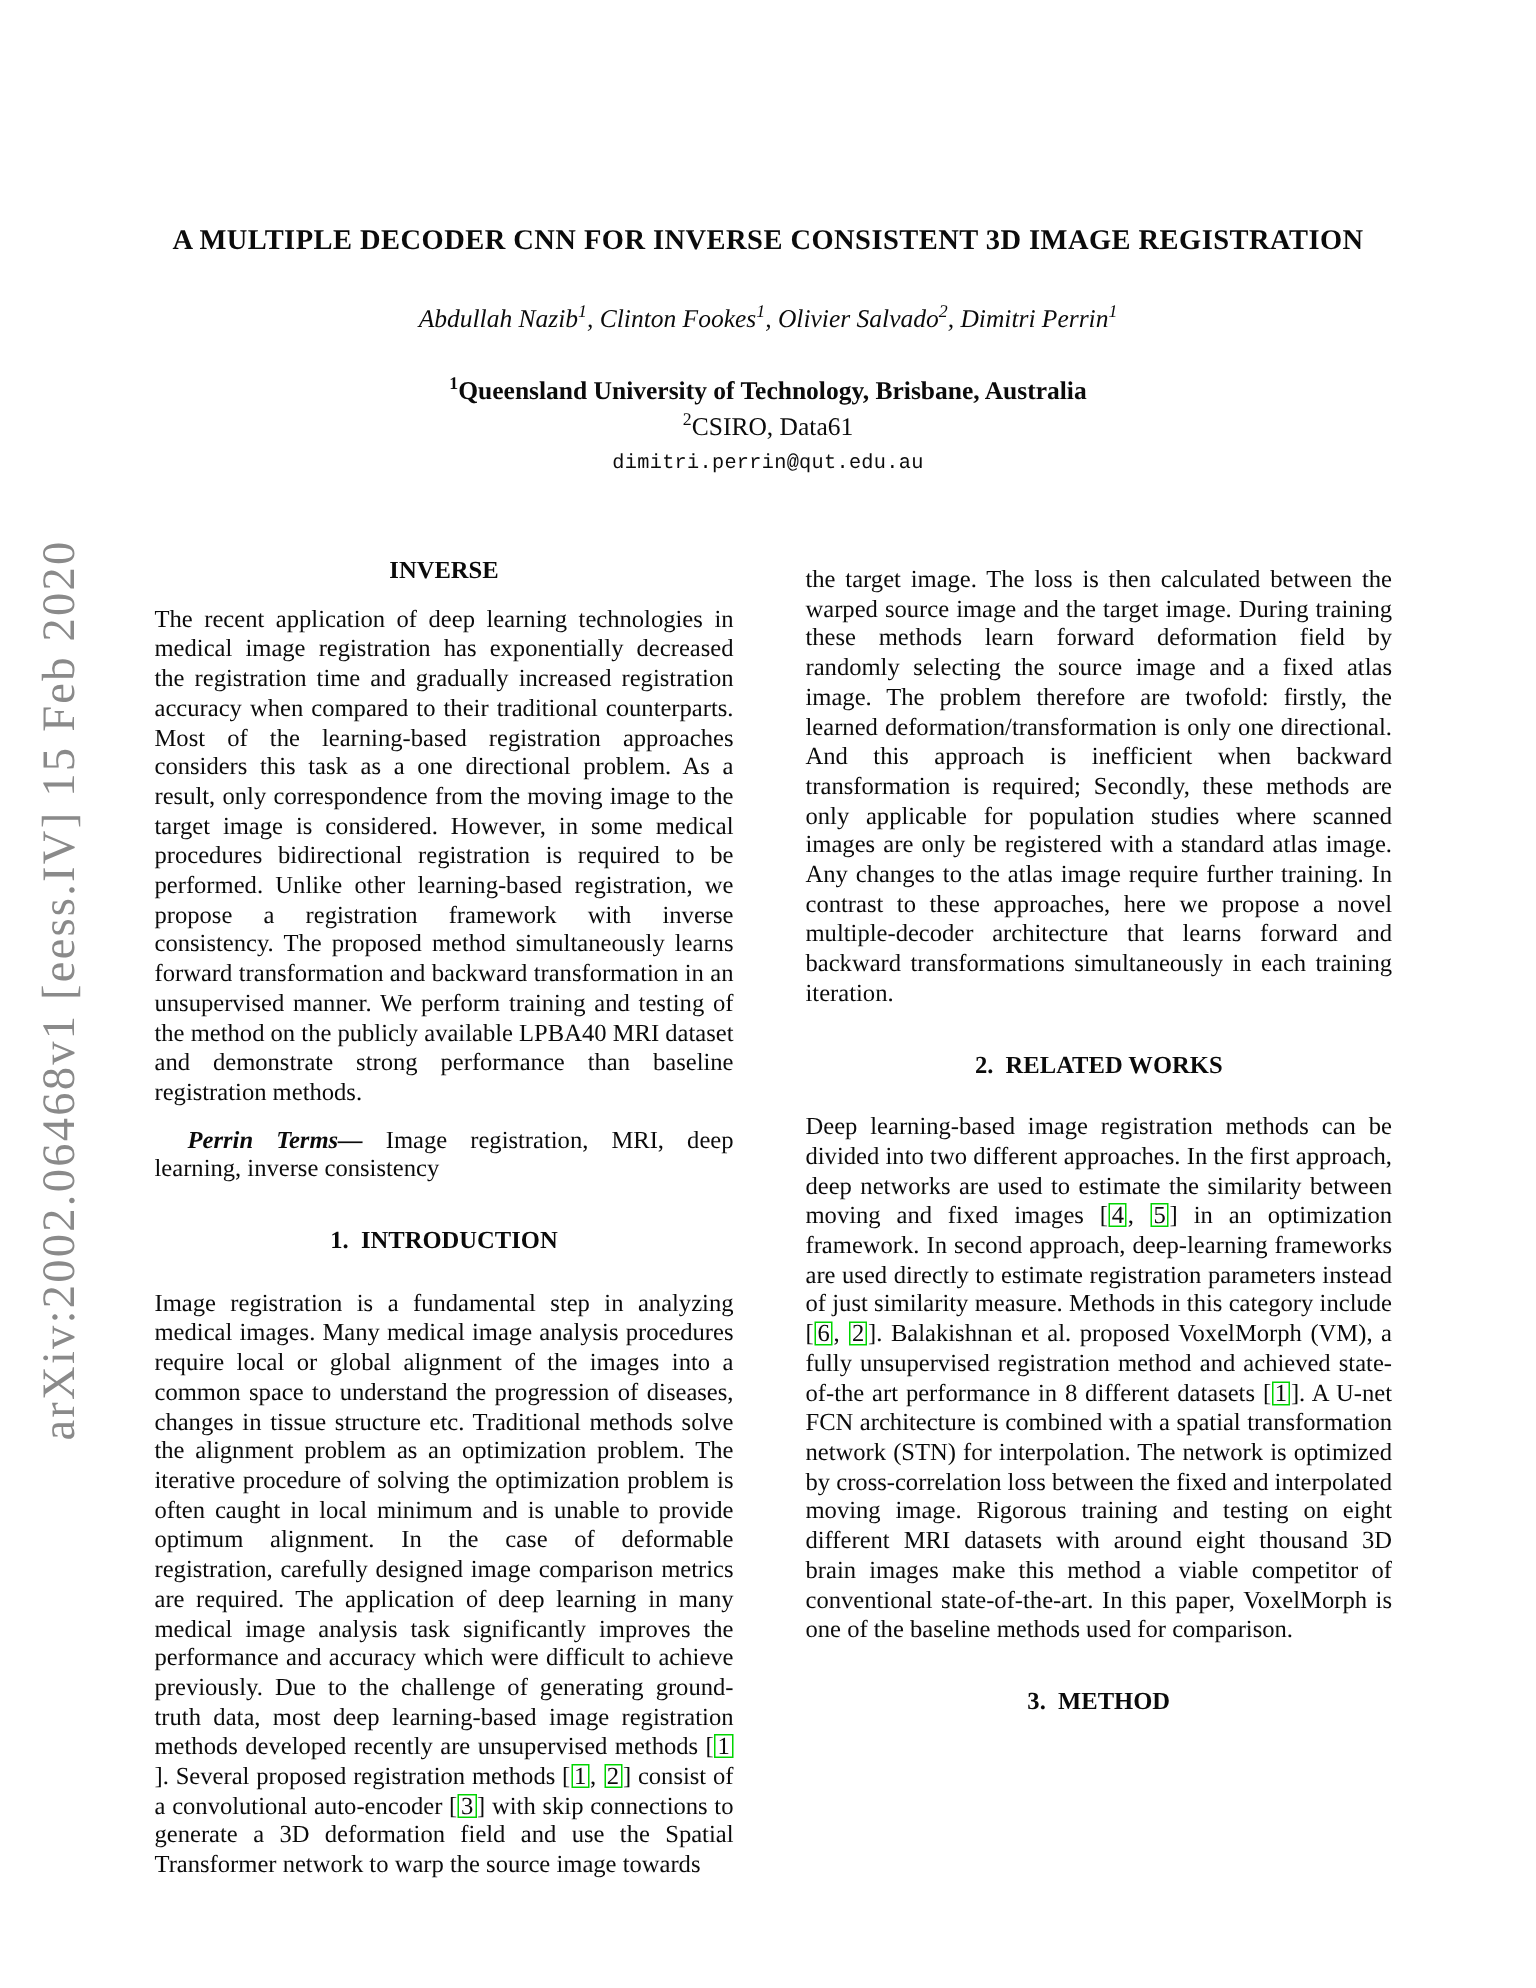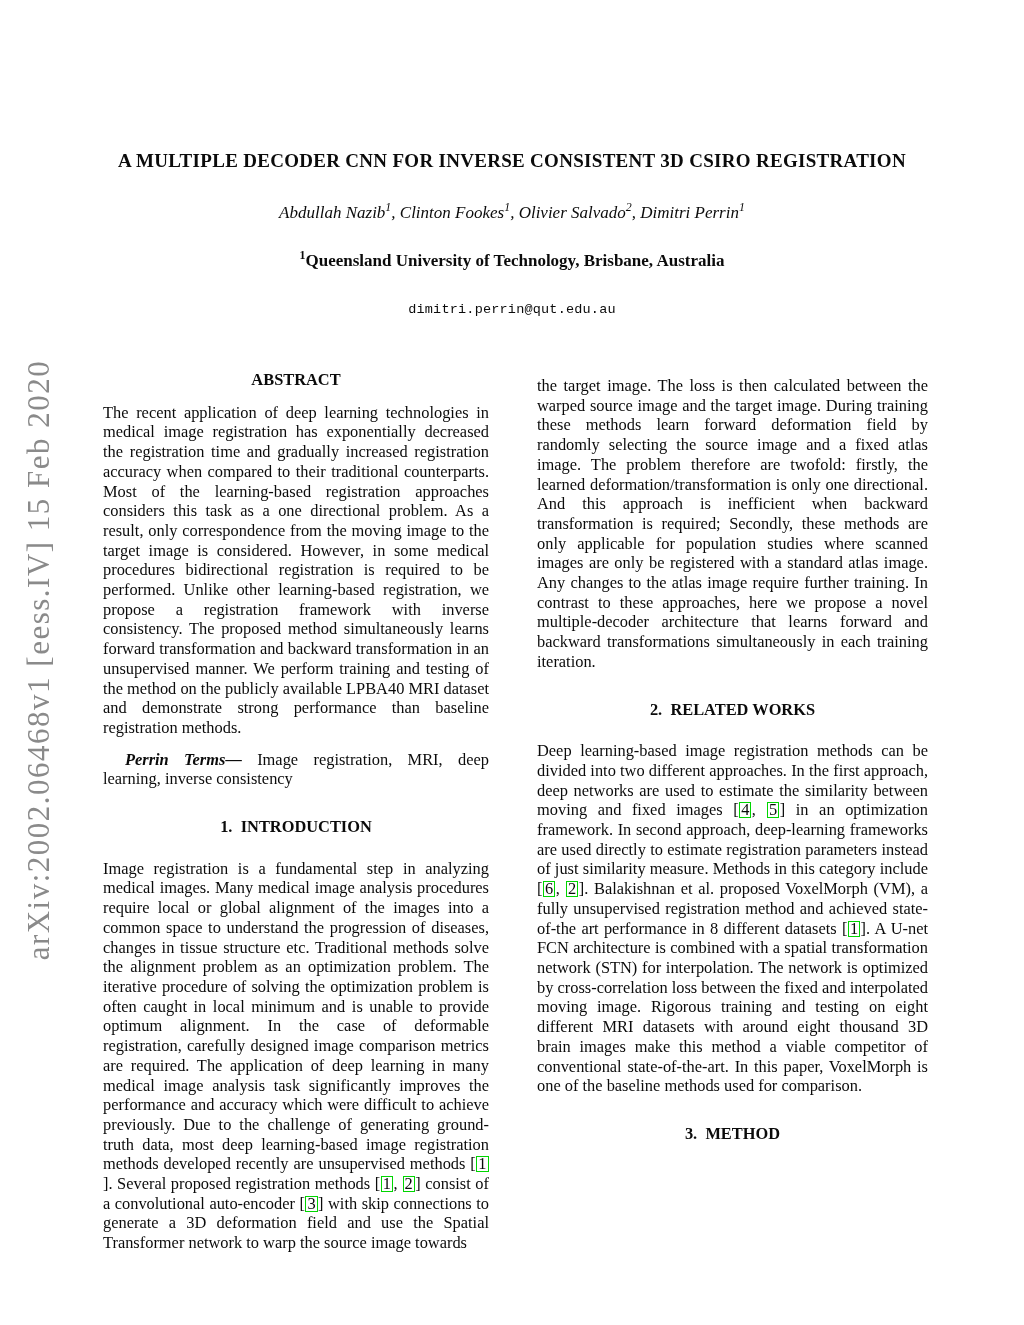--- a/index.html
+++ b/index.html
@@ -42,27 +42,28 @@
     padding:0 1px; margin:0 0.5px;
   }
 </style>
 </head>
 <body>
 
 <div class="page">
 
   <div class="watermark">arXiv:2002.06468v1  [eess.IV]  15 Feb 2020</div>
 
-  <div class="hdr title">A MULTIPLE DECODER CNN FOR INVERSE CONSISTENT 3D CSIRO REGISTRATION</div>
+  <div class="hdr title">A MULTIPLE DECODER CNN FOR INVERSE CONSISTENT 3D IMAGE REGISTRATION</div>
   <div class="hdr authors">Abdullah Nazib<sup>1</sup>, Clinton Fookes<sup>1</sup>, Olivier Salvado<sup>2</sup>, Dimitri Perrin<sup>1</sup></div>
   <div class="hdr affil-1"><sup>1</sup>Queensland University of Technology, Brisbane, Australia</div>
+  <div class="hdr affil-2"><sup>2</sup>CSIRO, Data61</div>
   <div class="hdr email">dimitri.perrin@qut.edu.au</div>
 
   <div class="col col-left">
-    <h2 class="sec first">ABSTRACT</h2>
+    <h2 class="sec first">INVERSE</h2>
     <p>The recent application of deep learning technologies in medical image registration has exponentially decreased the registration time and gradually increased registration accuracy when compared to their traditional counterparts. Most of the learning-based registration approaches considers this task as a one directional problem. As a result, only correspondence from the moving image to the target image is considered. However, in some medical procedures bidirectional registration is required to be performed. Unlike other learning-based registration, we propose a registration framework with inverse consistency. The proposed method simultaneously learns forward transformation and backward transformation in an unsupervised manner. We perform training and testing of the method on the publicly available LPBA40 MRI dataset and demonstrate strong performance than baseline registration methods.</p>
     <p class="index-terms"><span class="bi">Perrin Terms—</span> Image registration, MRI, deep learning, inverse consistency</p>
     <h2 class="sec">1.  INTRODUCTION</h2>
     <p>Image registration is a fundamental step in analyzing medical images. Many medical image analysis procedures require local or global alignment of the images into a common space to understand the progression of diseases, changes in tissue structure etc. Traditional methods solve the alignment problem as an optimization problem. The iterative procedure of solving the optimization problem is often caught in local minimum and is unable to provide optimum alignment. In the case of deformable registration, carefully designed image comparison metrics are required. The application of deep learning in many medical image analysis task significantly improves the performance and accuracy which were difficult to achieve previously. Due to the challenge of generating ground-truth data, most deep learning-based image registration methods developed recently are unsupervised methods [<span class="cite">1</span>]. Several proposed registration methods [<span class="cite">1</span>, <span class="cite">2</span>] consist of a convolutional auto-encoder [<span class="cite">3</span>] with skip connections to generate a 3D deformation field and use the Spatial Transformer network to warp the source image towards</p>
   </div>
 
   <div class="col col-right">
     <p>the target image. The loss is then calculated between the warped source image and the target image. During training these methods learn forward deformation field by randomly selecting the source image and a fixed atlas image. The problem therefore are twofold: firstly, the learned deformation/transformation is only one directional. And this approach is inefficient when backward transformation is required; Secondly, these methods are only applicable for population studies where scanned images are only be registered with a standard atlas image. Any changes to the atlas image require further training. In contrast to these approaches, here we propose a novel multiple-decoder architecture that learns forward and backward transformations simultaneously in each training iteration.</p>
     <h2 class="sec">2.  RELATED WORKS</h2>
     <p>Deep learning-based image registration methods can be divided into two different approaches. In the first approach, deep networks are used to estimate the similarity between moving and fixed images [<span class="cite">4</span>, <span class="cite">5</span>] in an optimization framework. In second approach, deep-learning frameworks are used directly to estimate registration parameters instead of just similarity measure. Methods in this category include [<span class="cite">6</span>, <span class="cite">2</span>]. Balakishnan et al. proposed VoxelMorph (VM), a fully unsupervised registration method and achieved state-of-the art performance in 8 different datasets [<span class="cite">1</span>]. A U-net FCN architecture is combined with a spatial transformation network (STN) for interpolation. The network is optimized by cross-correlation loss between the fixed and interpolated moving image. Rigorous training and testing on eight different MRI datasets with around eight thousand 3D brain images make this method a viable competitor of conventional state-of-the-art. In this paper, VoxelMorph is one of the baseline methods used for comparison.</p>

